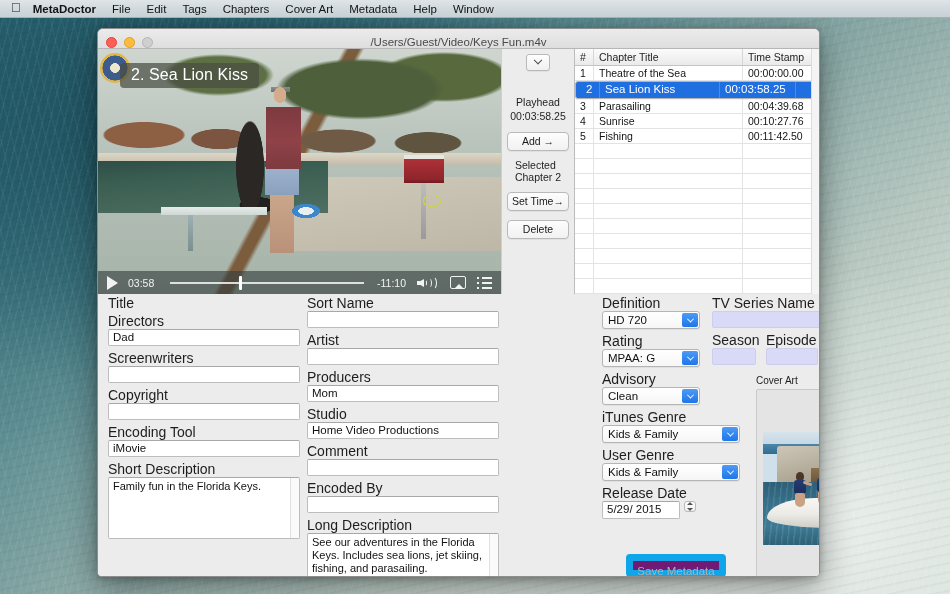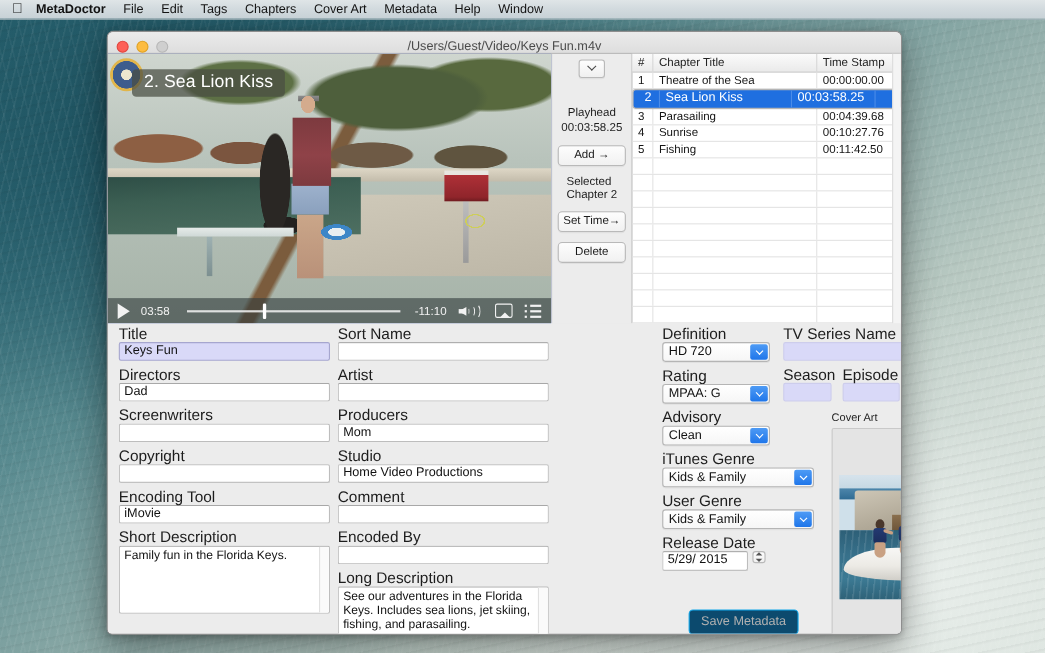--- a/index.html
+++ b/index.html
@@ -262,22 +262,22 @@
     background: linear-gradient(180deg,#fdfdfd,#f0f0f0);
     display: flex; flex-direction: column; align-items: center; justify-content: center;
     gap: 3px;
   }
   .stepper .up { width: 0; height: 0; border-left: 3px solid transparent; border-right: 3px solid transparent; border-bottom: 3.5px solid #555; }
   .stepper .dn { width: 0; height: 0; border-left: 3px solid transparent; border-right: 3px solid transparent; border-top: 3.5px solid #555; }
 
   .savebtn {
     position: absolute; left: 528px; top: 260px;
     width: 100px; height: 23px;
-    border: 1px solid #0ea5e9; border-radius: 4px;
-    background: #0c4a6e; color: #b0b0b0;
+    border: 7px solid #0ea5e9; border-radius: 4px;
+    background: #701a75; color: #b0b0b0;
     font-size: 11.5px; line-height: 21px; text-align: center;
   }
 
   
   .coverwrap { position: absolute; left: 658px; top: 81px; width: 148px; }
   .coverbox {
     margin-top: 3px; width: 148px; height: 198px;
     background: #e4e4e4; border: 1px solid #c9c9c9; border-radius: 2px;
     display: flex; align-items: center; justify-content: center;
     overflow: hidden;
@@ -476,21 +476,20 @@
           </div>
         <div class="tscroll"></div>
       </div>
     </div>
 
     <div class="formsec">
 
       <div class="grpA">
         <div class="row">
           <div class="lbl">Title</div>
-          <div class="fld focus">Keys Fun</div>
         </div>
         <div class="row">
           <div class="lbl">Directors</div>
           <div class="fld">Dad</div>
         </div>
         <div class="row">
           <div class="lbl">Screenwriters</div>
           <div class="fld"></div>
         </div>
         <div class="row">

